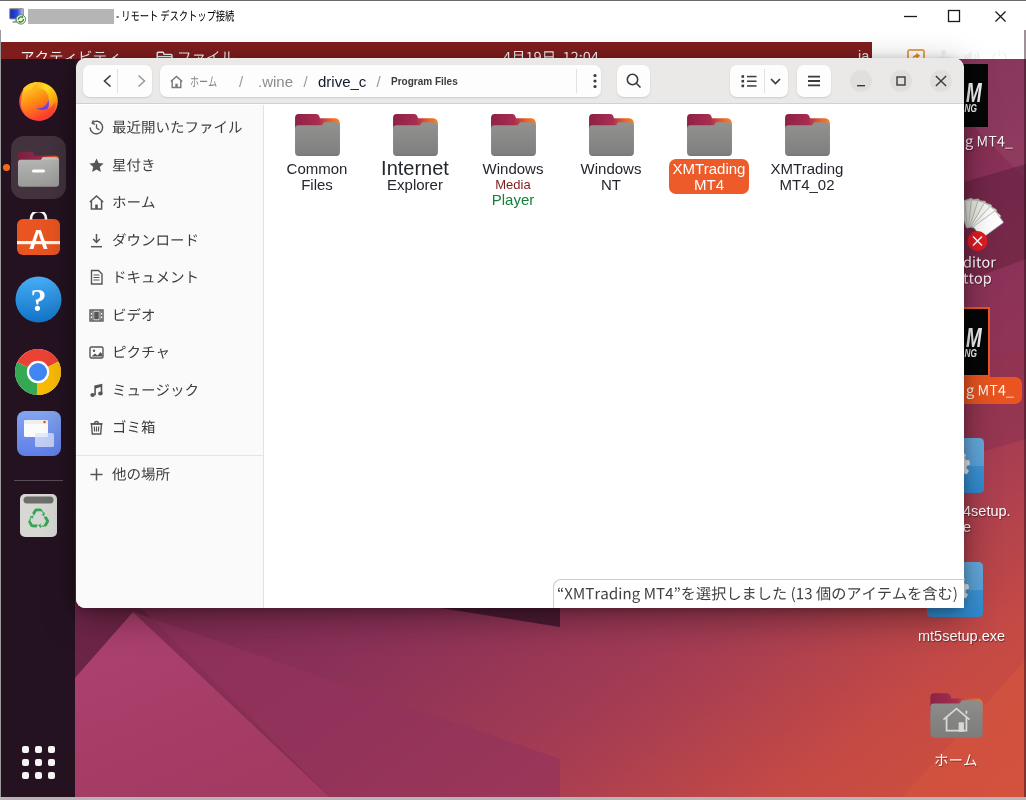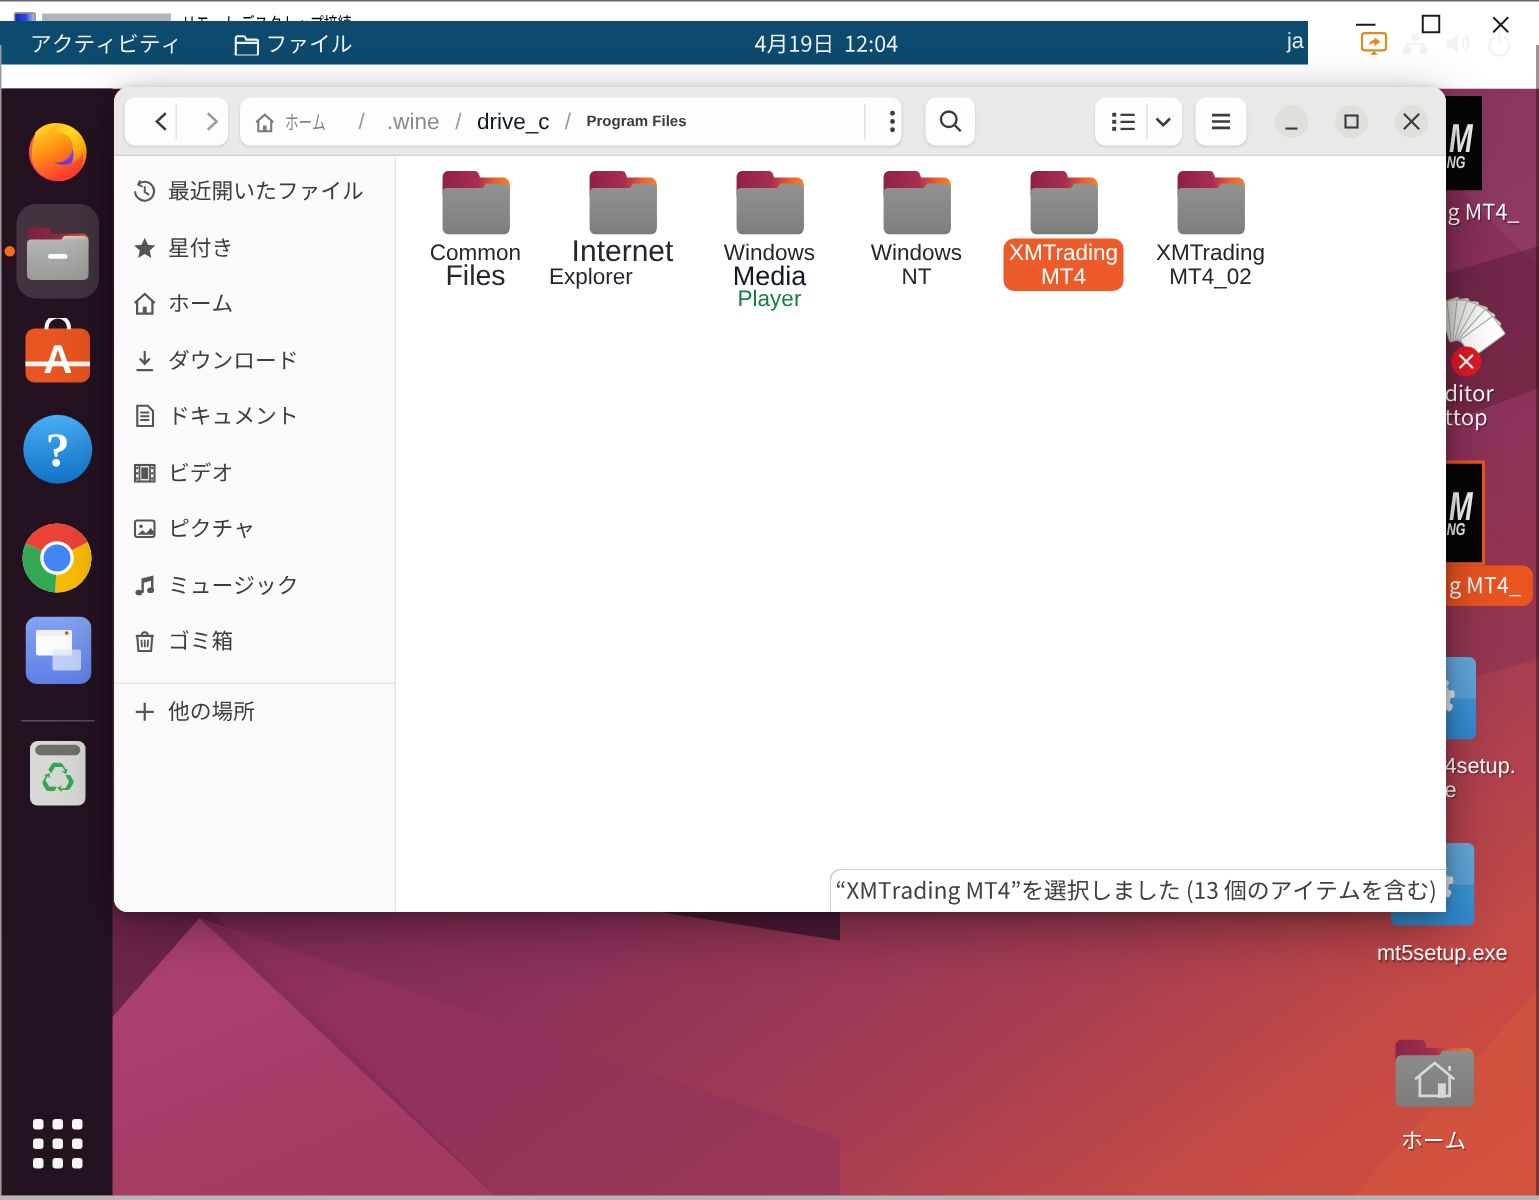--- a/index.html
+++ b/index.html
@@ -25,21 +25,21 @@
 <div class="abs" style="left:28px;top:8px;width:86px;height:15px;background:#b5b5b5"></div>
 <svg style="position:absolute;left:116px;top:7.0px;overflow:visible" width="120" height="18" viewBox="0 -12.5 120 18">
       <path transform="scale(0.74 1)" fill="#000000" d="M0.6 -3.1V-3.9H3.8V-3.1Z M16.8 -9.5Q16.8 -9.3 16.8 -9.0Q16.8 -8.7 16.8 -8.4Q16.8 -8.2 16.8 -7.8Q16.8 -7.4 16.8 -7.0Q16.8 -6.6 16.8 -6.4Q16.8 -5.3 16.7 -4.5Q16.6 -3.7 16.5 -3.1Q16.3 -2.6 16.1 -2.1Q15.8 -1.7 15.5 -1.3Q15.1 -0.8 14.6 -0.5Q14.0 -0.1 13.5 0.1Q13.0 0.4 12.5 0.5L11.7 -0.3Q12.6 -0.6 13.3 -1.0Q14.1 -1.4 14.7 -2.0Q15.0 -2.4 15.2 -2.8Q15.4 -3.2 15.5 -3.7Q15.6 -4.2 15.7 -4.9Q15.7 -5.5 15.7 -6.4Q15.7 -6.7 15.7 -7.1Q15.7 -7.4 15.7 -7.8Q15.7 -8.2 15.7 -8.4Q15.7 -8.7 15.7 -9.0Q15.7 -9.3 15.7 -9.5ZM11.0 -9.4Q11.0 -9.2 11.0 -9.0Q11.0 -8.7 11.0 -8.5Q11.0 -8.4 11.0 -8.1Q11.0 -7.8 11.0 -7.4Q11.0 -6.9 11.0 -6.5Q11.0 -6.0 11.0 -5.5Q11.0 -5.1 11.0 -4.8Q11.0 -4.4 11.0 -4.3Q11.0 -4.1 11.0 -3.8Q11.0 -3.5 11.0 -3.4H9.9Q9.9 -3.5 9.9 -3.8Q9.9 -4.0 9.9 -4.3Q9.9 -4.5 9.9 -4.8Q9.9 -5.1 9.9 -5.5Q9.9 -6.0 9.9 -6.5Q9.9 -6.9 9.9 -7.4Q9.9 -7.8 9.9 -8.1Q9.9 -8.4 9.9 -8.5Q9.9 -8.7 9.9 -8.9Q9.9 -9.2 9.9 -9.4Z M21.9 -8.9Q22.2 -8.9 22.4 -8.8Q22.7 -8.8 23.0 -8.8Q23.3 -8.8 23.7 -8.8Q24.2 -8.8 24.8 -8.8Q25.3 -8.8 26.0 -8.8Q26.6 -8.8 27.2 -8.8Q27.8 -8.8 28.3 -8.8Q28.7 -8.8 29.0 -8.8Q29.3 -8.8 29.5 -8.8Q29.8 -8.9 30.0 -8.9V-7.9Q29.8 -7.9 29.5 -7.9Q29.3 -7.9 29.0 -7.9Q28.7 -7.9 28.3 -7.9Q27.8 -7.9 27.2 -7.9Q26.6 -7.9 25.9 -7.9Q25.2 -7.9 24.6 -7.9Q24.1 -7.9 23.6 -7.9Q23.2 -7.9 23.0 -7.9Q22.7 -7.9 22.4 -7.9Q22.2 -7.9 21.9 -7.9ZM25.7 -4.9Q25.7 -4.5 25.7 -4.1Q25.7 -3.6 25.7 -3.2Q25.7 -2.7 25.7 -2.3Q25.7 -2.0 25.7 -1.8Q25.7 -1.3 26.1 -1.1Q26.5 -0.8 27.3 -0.8Q28.2 -0.8 29.0 -0.9Q29.8 -0.9 30.6 -1.0L30.5 0.1Q30.0 0.1 29.5 0.1Q28.9 0.2 28.4 0.2Q27.8 0.2 27.2 0.2Q26.2 0.2 25.7 -0.0Q25.1 -0.2 24.9 -0.6Q24.7 -1.0 24.7 -1.5Q24.7 -1.8 24.7 -2.3Q24.7 -2.7 24.7 -3.2Q24.7 -3.6 24.7 -4.1Q24.7 -4.5 24.7 -4.9Q24.7 -5.0 24.7 -5.4Q24.7 -5.7 24.7 -6.1Q24.7 -6.5 24.7 -7.0Q24.7 -7.4 24.7 -7.7Q24.7 -8.0 24.7 -8.2L25.7 -8.2Q25.7 -8.0 25.7 -7.7Q25.7 -7.3 25.7 -6.9Q25.7 -6.5 25.7 -6.0Q25.7 -5.6 25.7 -5.3Q25.7 -5.0 25.7 -4.9ZM21.1 -5.3Q21.3 -5.3 21.7 -5.3Q22.0 -5.3 22.3 -5.3Q22.4 -5.3 22.9 -5.3Q23.4 -5.3 24.0 -5.3Q24.7 -5.3 25.4 -5.3Q26.1 -5.3 26.9 -5.3Q27.6 -5.3 28.2 -5.3Q28.9 -5.3 29.3 -5.3Q29.8 -5.3 29.9 -5.3Q30.1 -5.3 30.3 -5.3Q30.4 -5.3 30.6 -5.3Q30.8 -5.3 31.0 -5.3L31.0 -4.3Q30.8 -4.3 30.5 -4.3Q30.2 -4.3 30.0 -4.3Q29.8 -4.3 29.3 -4.3Q28.9 -4.3 28.2 -4.3Q27.6 -4.3 26.9 -4.3Q26.1 -4.3 25.4 -4.3Q24.7 -4.3 24.0 -4.3Q23.4 -4.3 22.9 -4.3Q22.4 -4.3 22.3 -4.3Q22.0 -4.3 21.7 -4.3Q21.3 -4.3 21.1 -4.3Z M33.4 -5.4Q33.6 -5.4 33.9 -5.4Q34.2 -5.4 34.5 -5.4Q34.8 -5.3 35.2 -5.3Q35.4 -5.3 35.8 -5.3Q36.2 -5.3 36.8 -5.3Q37.3 -5.3 37.9 -5.3Q38.6 -5.3 39.2 -5.3Q39.8 -5.3 40.4 -5.3Q41.0 -5.3 41.4 -5.3Q41.8 -5.3 42.0 -5.3Q42.5 -5.3 42.8 -5.4Q43.1 -5.4 43.4 -5.4V-4.2Q43.2 -4.2 42.8 -4.2Q42.4 -4.2 42.0 -4.2Q41.8 -4.2 41.4 -4.2Q41.0 -4.2 40.4 -4.2Q39.8 -4.2 39.2 -4.2Q38.6 -4.2 37.9 -4.2Q37.3 -4.2 36.8 -4.2Q36.2 -4.2 35.8 -4.2Q35.4 -4.2 35.2 -4.2Q34.6 -4.2 34.2 -4.2Q33.7 -4.2 33.4 -4.2Z M48.8 -1.1Q48.8 -1.3 48.8 -1.8Q48.8 -2.3 48.8 -3.1Q48.8 -3.8 48.8 -4.6Q48.8 -5.4 48.8 -6.2Q48.8 -6.9 48.8 -7.5Q48.8 -8.1 48.8 -8.4Q48.8 -8.6 48.8 -9.0Q48.8 -9.4 48.8 -9.7H50.0Q49.9 -9.4 49.9 -9.0Q49.9 -8.7 49.9 -8.4Q49.9 -7.9 49.9 -7.2Q49.9 -6.5 49.9 -5.8Q49.9 -5.0 49.9 -4.2Q49.9 -3.5 49.9 -2.8Q49.9 -2.2 49.9 -1.7Q49.9 -1.3 49.9 -1.1Q49.9 -0.9 49.9 -0.6Q49.9 -0.4 49.9 -0.1Q50.0 0.2 50.0 0.4H48.8Q48.8 0.1 48.8 -0.3Q48.8 -0.8 48.8 -1.1ZM49.7 -6.4Q50.3 -6.2 51.0 -6.0Q51.8 -5.7 52.5 -5.4Q53.3 -5.1 54.0 -4.8Q54.7 -4.5 55.2 -4.3L54.8 -3.2Q54.3 -3.5 53.6 -3.8Q52.9 -4.1 52.2 -4.4Q51.5 -4.7 50.8 -4.9Q50.2 -5.1 49.7 -5.3Z M62.5 -9.1Q62.8 -9.1 63.0 -9.1Q63.3 -9.1 63.6 -9.1Q63.8 -9.1 64.3 -9.1Q64.7 -9.1 65.2 -9.1Q65.8 -9.1 66.3 -9.1Q66.9 -9.1 67.3 -9.1Q67.7 -9.1 67.9 -9.1Q68.2 -9.1 68.5 -9.1Q68.8 -9.1 69.1 -9.1V-8.1Q68.8 -8.1 68.5 -8.1Q68.2 -8.1 67.9 -8.1Q67.7 -8.1 67.3 -8.1Q66.9 -8.1 66.3 -8.1Q65.8 -8.1 65.3 -8.1Q64.7 -8.1 64.3 -8.1Q63.8 -8.1 63.6 -8.1Q63.3 -8.1 63.0 -8.1Q62.7 -8.1 62.5 -8.1ZM61.0 -6.0Q61.3 -6.0 61.5 -6.0Q61.8 -5.9 62.1 -5.9Q62.2 -5.9 62.7 -5.9Q63.2 -5.9 63.9 -5.9Q64.6 -5.9 65.4 -5.9Q66.2 -5.9 67.0 -5.9Q67.8 -5.9 68.5 -5.9Q69.2 -5.9 69.6 -5.9Q70.1 -5.9 70.3 -5.9Q70.5 -5.9 70.7 -6.0Q71.0 -6.0 71.2 -6.0V-5.0Q71.0 -5.0 70.8 -5.0Q70.5 -5.0 70.3 -5.0Q70.1 -5.0 69.6 -5.0Q69.2 -5.0 68.5 -5.0Q67.8 -5.0 67.0 -5.0Q66.2 -5.0 65.4 -5.0Q64.6 -5.0 63.9 -5.0Q63.2 -5.0 62.7 -5.0Q62.2 -5.0 62.1 -5.0Q61.8 -5.0 61.5 -5.0Q61.2 -5.0 61.0 -5.0ZM66.9 -5.5Q66.9 -4.3 66.7 -3.3Q66.5 -2.4 66.1 -1.6Q65.9 -1.2 65.5 -0.7Q65.1 -0.3 64.7 0.1Q64.2 0.4 63.7 0.7L62.7 0.0Q63.5 -0.3 64.1 -0.8Q64.7 -1.3 65.1 -1.9Q65.6 -2.6 65.7 -3.5Q65.8 -4.5 65.8 -5.5ZM69.8 -10.2Q69.9 -9.9 70.1 -9.6Q70.3 -9.3 70.5 -9.0Q70.6 -8.7 70.8 -8.4L70.1 -8.1Q69.9 -8.5 69.6 -9.0Q69.3 -9.5 69.1 -9.9ZM71.1 -10.7Q71.3 -10.4 71.5 -10.1Q71.7 -9.8 71.9 -9.5Q72.1 -9.2 72.2 -9.0L71.5 -8.7Q71.3 -9.1 71.0 -9.5Q70.7 -10.0 70.5 -10.4Z M82.4 -8.4Q82.4 -8.3 82.3 -8.1Q82.2 -7.9 82.1 -7.8Q81.9 -7.2 81.5 -6.5Q81.1 -5.7 80.6 -5.0Q80.2 -4.3 79.6 -3.7Q78.9 -2.9 78.1 -2.2Q77.3 -1.4 76.4 -0.8Q75.5 -0.2 74.5 0.3L73.7 -0.6Q74.7 -1.0 75.6 -1.6Q76.6 -2.1 77.4 -2.9Q78.2 -3.6 78.8 -4.3Q79.3 -4.8 79.7 -5.4Q80.1 -6.0 80.4 -6.6Q80.8 -7.2 80.9 -7.8Q80.8 -7.8 80.4 -7.8Q80.1 -7.8 79.5 -7.8Q79.0 -7.8 78.5 -7.8Q77.9 -7.8 77.4 -7.8Q76.9 -7.8 76.5 -7.8Q76.2 -7.8 76.0 -7.8Q75.8 -7.8 75.6 -7.7Q75.3 -7.7 75.1 -7.7Q74.8 -7.7 74.8 -7.7V-8.8Q74.9 -8.8 75.1 -8.8Q75.3 -8.8 75.6 -8.8Q75.9 -8.7 76.0 -8.7Q76.2 -8.7 76.5 -8.7Q76.9 -8.7 77.4 -8.7Q77.9 -8.7 78.5 -8.7Q79.0 -8.7 79.5 -8.7Q80.0 -8.7 80.4 -8.7Q80.7 -8.7 80.9 -8.7Q81.2 -8.7 81.4 -8.8Q81.7 -8.8 81.8 -8.8ZM79.8 -4.3Q80.3 -3.9 80.9 -3.4Q81.4 -2.9 81.9 -2.3Q82.4 -1.8 82.9 -1.3Q83.4 -0.8 83.7 -0.4L82.8 0.3Q82.4 -0.3 81.7 -1.0Q81.1 -1.6 80.5 -2.3Q79.8 -3.0 79.1 -3.6Z M95.8 -7.8Q95.8 -7.7 95.7 -7.5Q95.6 -7.3 95.5 -7.2Q95.4 -6.5 95.1 -5.8Q94.8 -5.0 94.3 -4.3Q93.9 -3.5 93.3 -2.8Q92.5 -1.8 91.3 -1.0Q90.1 -0.1 88.4 0.6L87.4 -0.3Q88.6 -0.6 89.5 -1.1Q90.4 -1.6 91.1 -2.1Q91.9 -2.7 92.4 -3.4Q92.9 -4.0 93.3 -4.7Q93.7 -5.4 94.0 -6.0Q94.3 -6.7 94.4 -7.3H89.8L90.2 -8.2Q90.4 -8.2 90.8 -8.2Q91.2 -8.2 91.7 -8.2Q92.2 -8.2 92.8 -8.2Q93.3 -8.2 93.7 -8.2Q94.1 -8.2 94.2 -8.2Q94.4 -8.2 94.6 -8.2Q94.9 -8.3 95.0 -8.3ZM91.6 -9.7Q91.5 -9.5 91.3 -9.2Q91.2 -8.9 91.1 -8.7Q90.7 -8.0 90.2 -7.2Q89.6 -6.5 88.8 -5.7Q88.0 -4.9 87.0 -4.2L86.2 -4.9Q87.0 -5.4 87.6 -5.9Q88.3 -6.5 88.7 -7.0Q89.2 -7.6 89.6 -8.1Q89.9 -8.7 90.1 -9.1Q90.2 -9.3 90.3 -9.6Q90.4 -9.8 90.5 -10.1Z M101.6 -1.1Q101.6 -1.3 101.6 -1.8Q101.6 -2.3 101.6 -3.1Q101.6 -3.8 101.6 -4.6Q101.6 -5.4 101.6 -6.2Q101.6 -6.9 101.6 -7.5Q101.6 -8.1 101.6 -8.4Q101.6 -8.6 101.6 -9.0Q101.6 -9.4 101.6 -9.7H102.8Q102.7 -9.4 102.7 -9.0Q102.7 -8.7 102.7 -8.4Q102.7 -7.9 102.7 -7.2Q102.7 -6.5 102.7 -5.8Q102.7 -5.0 102.7 -4.2Q102.7 -3.5 102.7 -2.8Q102.7 -2.2 102.7 -1.7Q102.7 -1.3 102.7 -1.1Q102.7 -0.9 102.7 -0.6Q102.7 -0.4 102.7 -0.1Q102.8 0.2 102.8 0.4H101.6Q101.6 0.1 101.6 -0.3Q101.6 -0.8 101.6 -1.1ZM102.5 -6.4Q103.1 -6.2 103.8 -6.0Q104.6 -5.7 105.3 -5.4Q106.1 -5.1 106.8 -4.8Q107.5 -4.5 108.0 -4.3L107.6 -3.2Q107.1 -3.5 106.4 -3.8Q105.7 -4.1 105.0 -4.4Q104.3 -4.7 103.6 -4.9Q103.0 -5.1 102.5 -5.3Z M116.0 -7.2Q116.1 -7.0 116.2 -6.6Q116.3 -6.3 116.5 -5.9Q116.6 -5.4 116.8 -5.1Q116.9 -4.7 117.0 -4.5L116.0 -4.2Q116.0 -4.4 115.9 -4.8Q115.7 -5.1 115.6 -5.5Q115.4 -5.9 115.3 -6.3Q115.2 -6.7 115.1 -6.9ZM120.5 -6.5Q120.4 -6.3 120.4 -6.2Q120.3 -6.0 120.3 -5.9Q120.1 -4.9 119.6 -3.9Q119.2 -2.9 118.5 -2.0Q117.7 -0.9 116.6 -0.2Q115.5 0.5 114.5 0.9L113.6 0.1Q114.4 -0.1 115.1 -0.5Q115.8 -0.9 116.5 -1.4Q117.2 -1.9 117.7 -2.6Q118.1 -3.1 118.5 -3.8Q118.9 -4.5 119.1 -5.3Q119.3 -6.0 119.4 -6.8ZM113.1 -6.6Q113.2 -6.4 113.3 -6.0Q113.5 -5.6 113.6 -5.2Q113.8 -4.8 114.0 -4.4Q114.1 -4.0 114.2 -3.7L113.3 -3.4Q113.2 -3.6 113.0 -4.0Q112.9 -4.4 112.7 -4.9Q112.6 -5.3 112.4 -5.7Q112.2 -6.1 112.1 -6.2Z M132.5 -9.0Q132.5 -8.6 132.7 -8.4Q133.0 -8.2 133.3 -8.2Q133.7 -8.2 133.9 -8.4Q134.2 -8.6 134.2 -9.0Q134.2 -9.3 133.9 -9.6Q133.7 -9.8 133.3 -9.8Q133.0 -9.8 132.7 -9.6Q132.5 -9.3 132.5 -9.0ZM131.9 -9.0Q131.9 -9.4 132.1 -9.7Q132.3 -10.0 132.6 -10.2Q132.9 -10.4 133.3 -10.4Q133.7 -10.4 134.0 -10.2Q134.4 -10.0 134.5 -9.7Q134.7 -9.4 134.7 -9.0Q134.7 -8.6 134.5 -8.3Q134.4 -8.0 134.0 -7.8Q133.7 -7.6 133.3 -7.6Q132.9 -7.6 132.6 -7.8Q132.3 -8.0 132.1 -8.3Q131.9 -8.6 131.9 -9.0ZM133.0 -8.1Q133.0 -8.0 132.9 -7.9Q132.9 -7.7 132.8 -7.5Q132.7 -7.0 132.6 -6.4Q132.4 -5.8 132.2 -5.2Q131.9 -4.6 131.6 -4.0Q131.3 -3.4 131.0 -2.9Q130.4 -2.2 129.7 -1.5Q129.0 -0.9 128.1 -0.4Q127.2 0.1 126.0 0.4L125.2 -0.5Q126.4 -0.8 127.3 -1.3Q128.2 -1.7 128.9 -2.3Q129.5 -2.8 130.1 -3.5Q130.5 -4.1 130.8 -4.8Q131.2 -5.5 131.4 -6.2Q131.6 -7.0 131.7 -7.6Q131.5 -7.6 131.0 -7.6Q130.5 -7.6 129.9 -7.6Q129.2 -7.6 128.5 -7.6Q127.8 -7.6 127.1 -7.6Q126.5 -7.6 126.0 -7.6Q125.5 -7.6 125.3 -7.6Q124.9 -7.6 124.6 -7.6Q124.3 -7.6 124.1 -7.5V-8.6Q124.2 -8.6 124.5 -8.6Q124.7 -8.6 124.9 -8.6Q125.1 -8.6 125.3 -8.6Q125.5 -8.6 125.8 -8.6Q126.2 -8.6 126.8 -8.6Q127.3 -8.6 127.9 -8.6Q128.5 -8.6 129.1 -8.6Q129.7 -8.6 130.2 -8.6Q130.7 -8.6 131.1 -8.6Q131.5 -8.6 131.6 -8.6Q131.7 -8.6 131.9 -8.6Q132.1 -8.6 132.3 -8.6Z M142.6 -10.5H143.5V-8.8H142.6ZM139.6 -9.2H146.6V-8.4H139.6ZM139.1 -6.2H146.9V-5.4H139.1ZM140.8 -8.2 141.6 -8.4Q141.7 -8.1 141.9 -7.7Q142.0 -7.3 142.1 -6.9Q142.2 -6.6 142.2 -6.3L141.3 -6.1Q141.3 -6.4 141.2 -6.8Q141.1 -7.1 141.0 -7.5Q140.9 -7.9 140.8 -8.2ZM144.5 -8.4 145.4 -8.3Q145.2 -7.7 145.0 -7.2Q144.8 -6.6 144.6 -6.1L143.8 -6.3Q143.9 -6.6 144.1 -7.0Q144.2 -7.3 144.3 -7.7Q144.4 -8.1 144.5 -8.4ZM139.2 -4.2H146.9V-3.4H139.2ZM142.0 -5.6 143.0 -5.5Q142.7 -4.7 142.3 -3.9Q141.9 -3.1 141.5 -2.4Q141.1 -1.6 140.8 -1.0L140.0 -1.3Q140.3 -1.9 140.7 -2.6Q141.1 -3.4 141.4 -4.2Q141.8 -5.0 142.0 -5.6ZM140.6 -1.5 141.2 -2.1Q141.9 -1.9 142.7 -1.6Q143.4 -1.4 144.2 -1.0Q144.9 -0.7 145.5 -0.4Q146.2 -0.0 146.6 0.3L146.0 1.0Q145.6 0.7 145.0 0.3Q144.4 -0.0 143.6 -0.3Q142.9 -0.7 142.1 -1.0Q141.4 -1.3 140.6 -1.5ZM144.5 -3.7 145.4 -3.5Q145.2 -2.5 144.7 -1.7Q144.3 -0.9 143.6 -0.4Q142.8 0.1 141.8 0.5Q140.7 0.8 139.2 1.0Q139.2 0.8 139.1 0.6Q139.0 0.4 138.9 0.2Q140.2 0.1 141.2 -0.2Q142.2 -0.5 142.8 -0.9Q143.5 -1.4 143.9 -2.1Q144.3 -2.7 144.5 -3.7ZM135.3 -3.9Q136.0 -4.0 137.1 -4.4Q138.2 -4.7 139.3 -5.0L139.4 -4.1Q138.4 -3.8 137.4 -3.5Q136.3 -3.2 135.5 -2.9ZM135.5 -8.0H139.3V-7.1H135.5ZM137.2 -10.5H138.1V-0.1Q138.1 0.3 138.0 0.5Q137.9 0.7 137.7 0.8Q137.4 0.9 137.0 1.0Q136.6 1.0 136.0 1.0Q136.0 0.8 135.9 0.5Q135.8 0.3 135.7 0.1Q136.1 0.1 136.5 0.1Q136.8 0.1 137.0 0.1Q137.1 0.1 137.1 0.0Q137.2 -0.0 137.2 -0.1Z M155.5 -10.5H156.4V-7.0H155.5ZM152.6 -9.3H159.3V-8.5H152.6ZM153.0 -7.4H158.9V-6.6H153.0ZM152.6 -5.7H159.3V-3.5H158.5V-5.0H153.5V-3.5H152.6ZM156.5 -4.1H157.4V-0.2Q157.4 -0.0 157.5 0.0Q157.5 0.1 157.7 0.1Q157.8 0.1 157.9 0.1Q158.1 0.1 158.3 0.1Q158.4 0.1 158.5 0.1Q158.6 0.1 158.7 0.0Q158.7 -0.1 158.8 -0.4Q158.8 -0.8 158.8 -1.4Q159.0 -1.3 159.2 -1.2Q159.4 -1.1 159.6 -1.1Q159.6 -0.3 159.5 0.1Q159.4 0.6 159.1 0.7Q158.9 0.9 158.6 0.9Q158.5 0.9 158.4 0.9Q158.2 0.9 158.1 0.9Q157.9 0.9 157.8 0.9Q157.6 0.9 157.6 0.9Q157.2 0.9 156.9 0.8Q156.7 0.7 156.6 0.5Q156.5 0.2 156.5 -0.2ZM154.2 -4.1H155.1V-3.3Q155.1 -2.8 155.0 -2.3Q154.9 -1.7 154.7 -1.1Q154.4 -0.5 153.9 0.0Q153.3 0.6 152.4 1.0Q152.3 0.9 152.1 0.7Q151.9 0.5 151.8 0.4Q152.6 -0.0 153.1 -0.5Q153.6 -1.0 153.8 -1.5Q154.1 -2.0 154.2 -2.5Q154.2 -2.9 154.2 -3.3ZM149.9 -10.5 150.7 -10.2Q150.5 -9.7 150.2 -9.2Q149.9 -8.7 149.7 -8.3Q149.4 -7.8 149.2 -7.4L148.5 -7.7Q148.8 -8.1 149.0 -8.6Q149.3 -9.1 149.5 -9.6Q149.7 -10.1 149.9 -10.5ZM151.3 -9.1 152.1 -8.7Q151.6 -8.0 151.1 -7.2Q150.6 -6.5 150.1 -5.7Q149.5 -5.0 149.1 -4.5L148.5 -4.8Q148.8 -5.2 149.2 -5.7Q149.6 -6.3 150.0 -6.8Q150.4 -7.4 150.7 -8.0Q151.0 -8.6 151.3 -9.1ZM147.9 -7.9 148.4 -8.5Q148.7 -8.2 149.1 -7.8Q149.4 -7.5 149.7 -7.1Q150.0 -6.8 150.2 -6.5L149.6 -5.8Q149.5 -6.1 149.2 -6.4Q148.9 -6.8 148.6 -7.2Q148.2 -7.6 147.9 -7.9ZM150.8 -6.2 151.5 -6.5Q151.7 -6.1 152.0 -5.6Q152.2 -5.1 152.4 -4.7Q152.6 -4.3 152.7 -3.9L152.0 -3.6Q151.9 -3.9 151.7 -4.4Q151.5 -4.8 151.3 -5.3Q151.1 -5.8 150.8 -6.2ZM147.8 -5.0Q148.6 -5.0 149.7 -5.1Q150.8 -5.1 152.0 -5.2L152.0 -4.4Q150.9 -4.3 149.8 -4.3Q148.7 -4.2 147.9 -4.1ZM151.1 -3.2 151.8 -3.4Q152.1 -2.9 152.3 -2.2Q152.4 -1.6 152.5 -1.1L151.8 -0.9Q151.7 -1.4 151.5 -2.0Q151.4 -2.6 151.1 -3.2ZM148.5 -3.4 149.3 -3.2Q149.2 -2.3 149.0 -1.5Q148.8 -0.6 148.5 -0.0Q148.4 -0.1 148.3 -0.1Q148.1 -0.2 148.0 -0.3Q147.9 -0.3 147.8 -0.4Q148.1 -0.9 148.3 -1.7Q148.4 -2.5 148.5 -3.4ZM149.9 -4.6H150.7V1.0H149.9Z"></path>
     </svg>
     <svg class="abs" style="left:896px;top:0" width="130" height="30" viewBox="0 0 130 30" fill="none" stroke="#1a1a1a" stroke-width="1.3">
 <path d="M8 15.5 h13"></path> 
       <rect x="52.5" y="9.5" width="11" height="11"></rect> 
       <path d="M99.5 10.5 l10 10 M109.5 10.5 l-10 10"></path>
 </svg>
   </div>
-<div class="abs" style="left:0;top:14px;width:872px;height:29px;background:#0c4a6e">
+<div class="abs" style="left:0;top:42px;width:872px;height:29px;background:#7f1d1d">
     <svg style="position:absolute;left:20px;top:5.8px;overflow:visible" width="103" height="21" viewBox="0 -14.5 103 21">
       <path fill="#f2f2f2" d="M13.5 -9.8Q13.4 -9.7 13.3 -9.6Q13.2 -9.4 13.1 -9.3Q12.8 -8.8 12.3 -8.1Q11.7 -7.3 11.0 -6.6Q10.3 -5.9 9.5 -5.3L8.5 -6.1Q9.0 -6.3 9.5 -6.8Q10.0 -7.2 10.4 -7.6Q10.9 -8.1 11.2 -8.5Q11.5 -9.0 11.7 -9.3Q11.5 -9.3 11.0 -9.3Q10.5 -9.3 9.8 -9.3Q9.1 -9.3 8.3 -9.3Q7.5 -9.3 6.7 -9.3Q5.9 -9.3 5.2 -9.3Q4.5 -9.3 4.1 -9.3Q3.6 -9.3 3.4 -9.3Q3.0 -9.3 2.6 -9.3Q2.2 -9.3 1.8 -9.2V-10.5Q2.2 -10.5 2.6 -10.4Q3.0 -10.4 3.4 -10.4Q3.6 -10.4 4.1 -10.4Q4.6 -10.4 5.2 -10.4Q5.9 -10.4 6.7 -10.4Q7.5 -10.4 8.4 -10.4Q9.2 -10.4 9.9 -10.4Q10.6 -10.4 11.1 -10.4Q11.6 -10.4 11.8 -10.4Q11.9 -10.4 12.1 -10.4Q12.3 -10.4 12.5 -10.4Q12.7 -10.5 12.8 -10.5ZM7.7 -7.9Q7.7 -6.7 7.6 -5.7Q7.6 -4.7 7.3 -3.8Q7.1 -2.9 6.7 -2.1Q6.2 -1.3 5.5 -0.7Q4.8 -0.0 3.7 0.5L2.6 -0.3Q2.9 -0.4 3.3 -0.6Q3.6 -0.8 3.9 -1.0Q4.7 -1.5 5.3 -2.1Q5.8 -2.8 6.0 -3.5Q6.3 -4.3 6.4 -5.1Q6.5 -5.9 6.5 -6.8Q6.5 -7.1 6.5 -7.4Q6.4 -7.6 6.4 -7.9Z M27.1 -9.1Q27.0 -8.9 27.0 -8.7Q26.9 -8.5 26.8 -8.3Q26.6 -7.6 26.3 -6.7Q25.9 -5.9 25.4 -5.0Q24.9 -4.1 24.2 -3.3Q23.2 -2.1 21.9 -1.1Q20.5 -0.1 18.5 0.6L17.4 -0.3Q18.7 -0.7 19.8 -1.3Q20.9 -1.8 21.7 -2.5Q22.5 -3.2 23.2 -3.9Q23.8 -4.6 24.2 -5.4Q24.7 -6.2 25.0 -7.0Q25.4 -7.8 25.5 -8.5H20.1L20.6 -9.5Q20.8 -9.5 21.3 -9.5Q21.7 -9.5 22.4 -9.5Q23.0 -9.5 23.6 -9.5Q24.2 -9.5 24.6 -9.5Q25.1 -9.5 25.2 -9.5Q25.5 -9.5 25.8 -9.5Q26.0 -9.6 26.2 -9.6ZM22.3 -11.3Q22.1 -11.0 21.9 -10.6Q21.8 -10.3 21.6 -10.1Q21.2 -9.3 20.6 -8.4Q19.9 -7.5 19.0 -6.6Q18.1 -5.7 16.9 -4.9L15.9 -5.7Q16.9 -6.2 17.6 -6.9Q18.4 -7.5 18.9 -8.2Q19.5 -8.8 19.9 -9.5Q20.3 -10.1 20.5 -10.6Q20.6 -10.7 20.7 -11.1Q20.9 -11.4 20.9 -11.7Z M32.1 -10.7Q32.4 -10.7 32.8 -10.7Q33.1 -10.6 33.4 -10.6Q33.7 -10.6 34.3 -10.6Q34.9 -10.6 35.6 -10.6Q36.4 -10.6 37.1 -10.6Q37.9 -10.6 38.5 -10.6Q39.1 -10.6 39.3 -10.6Q39.6 -10.6 40.0 -10.7Q40.3 -10.7 40.6 -10.7V-9.5Q40.3 -9.6 40.0 -9.6Q39.6 -9.6 39.3 -9.6Q39.1 -9.6 38.5 -9.6Q37.9 -9.6 37.1 -9.6Q36.4 -9.6 35.6 -9.6Q34.9 -9.6 34.3 -9.6Q33.7 -9.6 33.4 -9.6Q33.1 -9.6 32.7 -9.6Q32.4 -9.6 32.1 -9.5ZM30.4 -7.1Q30.7 -7.1 31.0 -7.0Q31.3 -7.0 31.6 -7.0Q31.8 -7.0 32.4 -7.0Q32.9 -7.0 33.8 -7.0Q34.6 -7.0 35.5 -7.0Q36.4 -7.0 37.3 -7.0Q38.3 -7.0 39.1 -7.0Q39.9 -7.0 40.4 -7.0Q41.0 -7.0 41.1 -7.0Q41.4 -7.0 41.7 -7.0Q42.0 -7.1 42.3 -7.1V-5.9Q42.0 -5.9 41.7 -5.9Q41.4 -5.9 41.1 -5.9Q41.0 -5.9 40.4 -5.9Q39.9 -5.9 39.1 -5.9Q38.3 -5.9 37.3 -5.9Q36.4 -5.9 35.5 -5.9Q34.6 -5.9 33.8 -5.9Q32.9 -5.9 32.4 -5.9Q31.8 -5.9 31.6 -5.9Q31.3 -5.9 31.0 -5.9Q30.7 -5.9 30.4 -5.9ZM37.2 -6.5Q37.2 -5.1 37.0 -4.0Q36.8 -2.9 36.3 -2.0Q36.1 -1.5 35.6 -1.0Q35.2 -0.5 34.7 -0.1Q34.1 0.4 33.5 0.7L32.4 -0.1Q33.3 -0.5 34.0 -1.0Q34.7 -1.6 35.1 -2.3Q35.7 -3.2 35.8 -4.2Q36.0 -5.3 36.0 -6.5Z M45.3 -3.7Q46.2 -4.0 47.2 -4.3Q48.2 -4.7 49.0 -5.1Q49.9 -5.6 50.5 -5.9Q51.2 -6.3 51.8 -6.9Q52.5 -7.4 53.0 -7.9Q53.6 -8.4 53.9 -8.9L54.8 -8.0Q54.4 -7.6 53.8 -7.0Q53.2 -6.5 52.5 -5.9Q51.7 -5.4 51.0 -4.9Q50.5 -4.7 49.9 -4.4Q49.3 -4.1 48.7 -3.8Q48.0 -3.5 47.3 -3.2Q46.5 -2.9 45.8 -2.7ZM50.4 -5.3 51.6 -5.6V-0.1Q51.6 0.1 51.6 0.3Q51.6 0.6 51.6 0.8Q51.6 1.0 51.6 1.1H50.3Q50.3 1.0 50.3 0.8Q50.3 0.6 50.4 0.3Q50.4 0.1 50.4 -0.1Z M68.6 -11.4Q68.7 -11.1 69.0 -10.8Q69.2 -10.4 69.4 -10.0Q69.6 -9.7 69.7 -9.4L69.0 -9.0Q68.7 -9.5 68.4 -10.0Q68.1 -10.6 67.8 -11.0ZM70.1 -11.9Q70.3 -11.7 70.6 -11.3Q70.8 -11.0 71.0 -10.6Q71.2 -10.2 71.4 -10.0L70.6 -9.6Q70.3 -10.1 70.0 -10.7Q69.7 -11.2 69.4 -11.6ZM62.0 -10.9Q62.0 -10.6 62.0 -10.3Q62.0 -10.0 62.0 -9.7Q62.0 -9.5 62.0 -9.0Q62.0 -8.4 62.0 -7.6Q62.0 -6.8 62.0 -6.0Q62.0 -5.1 62.0 -4.3Q62.0 -3.5 62.0 -2.9Q62.0 -2.3 62.0 -2.0Q62.0 -1.5 62.2 -1.3Q62.5 -1.1 63.0 -1.0Q63.3 -0.9 63.9 -0.9Q64.4 -0.9 64.9 -0.9Q65.5 -0.9 66.1 -0.9Q66.8 -0.9 67.5 -1.0Q68.2 -1.0 68.8 -1.1Q69.4 -1.2 69.9 -1.3V0.0Q69.2 0.1 68.4 0.2Q67.5 0.2 66.6 0.3Q65.6 0.3 64.8 0.3Q64.2 0.3 63.6 0.3Q63.0 0.2 62.5 0.2Q61.7 0.0 61.2 -0.4Q60.8 -0.8 60.8 -1.7Q60.8 -2.1 60.8 -2.7Q60.8 -3.4 60.8 -4.2Q60.8 -5.1 60.8 -6.0Q60.8 -6.8 60.8 -7.6Q60.8 -8.4 60.8 -9.0Q60.8 -9.5 60.8 -9.7Q60.8 -9.9 60.8 -10.1Q60.8 -10.3 60.8 -10.5Q60.7 -10.7 60.7 -10.9ZM61.4 -6.3Q62.1 -6.4 62.9 -6.7Q63.7 -6.9 64.5 -7.1Q65.3 -7.4 66.1 -7.6Q66.9 -7.9 67.5 -8.2Q67.8 -8.3 68.1 -8.5Q68.5 -8.7 68.8 -8.9L69.3 -7.7Q69.0 -7.6 68.6 -7.4Q68.2 -7.2 67.9 -7.1Q67.2 -6.8 66.4 -6.6Q65.5 -6.3 64.7 -6.0Q63.8 -5.7 62.9 -5.5Q62.1 -5.3 61.4 -5.1Z M75.6 -10.7Q75.9 -10.7 76.3 -10.7Q76.6 -10.6 76.9 -10.6Q77.2 -10.6 77.8 -10.6Q78.4 -10.6 79.1 -10.6Q79.9 -10.6 80.6 -10.6Q81.4 -10.6 82.0 -10.6Q82.6 -10.6 82.8 -10.6Q83.1 -10.6 83.5 -10.7Q83.8 -10.7 84.1 -10.7V-9.5Q83.8 -9.6 83.5 -9.6Q83.1 -9.6 82.8 -9.6Q82.6 -9.6 82.0 -9.6Q81.4 -9.6 80.6 -9.6Q79.9 -9.6 79.1 -9.6Q78.4 -9.6 77.8 -9.6Q77.2 -9.6 76.9 -9.6Q76.6 -9.6 76.2 -9.6Q75.9 -9.6 75.6 -9.5ZM73.9 -7.1Q74.2 -7.1 74.5 -7.0Q74.8 -7.0 75.1 -7.0Q75.3 -7.0 75.9 -7.0Q76.4 -7.0 77.3 -7.0Q78.1 -7.0 79.0 -7.0Q79.9 -7.0 80.8 -7.0Q81.8 -7.0 82.6 -7.0Q83.4 -7.0 83.9 -7.0Q84.5 -7.0 84.6 -7.0Q84.9 -7.0 85.2 -7.0Q85.5 -7.1 85.8 -7.1V-5.9Q85.5 -5.9 85.2 -5.9Q84.9 -5.9 84.6 -5.9Q84.5 -5.9 83.9 -5.9Q83.4 -5.9 82.6 -5.9Q81.8 -5.9 80.8 -5.9Q79.9 -5.9 79.0 -5.9Q78.1 -5.9 77.3 -5.9Q76.4 -5.9 75.9 -5.9Q75.3 -5.9 75.1 -5.9Q74.8 -5.9 74.5 -5.9Q74.2 -5.9 73.9 -5.9ZM80.7 -6.5Q80.7 -5.1 80.5 -4.0Q80.3 -2.9 79.8 -2.0Q79.6 -1.5 79.1 -1.0Q78.7 -0.5 78.2 -0.1Q77.6 0.4 77.0 0.7L75.9 -0.1Q76.8 -0.5 77.5 -1.0Q78.2 -1.6 78.6 -2.3Q79.2 -3.2 79.3 -4.2Q79.5 -5.3 79.5 -6.5Z M88.8 -3.7Q89.7 -4.0 90.7 -4.3Q91.7 -4.7 92.5 -5.1Q93.4 -5.6 94.0 -5.9Q94.7 -6.3 95.3 -6.9Q96.0 -7.4 96.5 -7.9Q97.1 -8.4 97.4 -8.9L98.3 -8.0Q97.9 -7.6 97.3 -7.0Q96.7 -6.5 96.0 -5.9Q95.2 -5.4 94.5 -4.9Q94.0 -4.7 93.4 -4.4Q92.8 -4.1 92.2 -3.8Q91.5 -3.5 90.8 -3.2Q90.0 -2.9 89.3 -2.7ZM93.9 -5.3 95.1 -5.6V-0.1Q95.1 0.1 95.1 0.3Q95.1 0.6 95.1 0.8Q95.1 1.0 95.1 1.1H93.8Q93.8 1.0 93.8 0.8Q93.8 0.6 93.9 0.3Q93.9 0.1 93.9 -0.1Z"></path>
     </svg>
     <svg class="abs" style="left:156px;top:8.5px" width="17" height="14" viewBox="0 0 17 14" fill="none" stroke="#f2f2f2" stroke-width="1.4">
 <path d="M1.2 12.8 V2.4 a1.2,1.2 0 0 1 1.2-1.2 h4.1 a1.2,1.2 0 0 1 1.1,.8 l.5 1.4 h6.7 a1.2,1.2 0 0 1 1.2,1.2 v8.2 a1.2,1.2 0 0 1 -1.2,1.2 h-12.6 a1.2,1.2 0 0 1 -1.2-1.2 z"></path>
 <path d="M1.2 5.6 h14.8"></path>
 </svg>
     <svg style="position:absolute;left:177px;top:5.8px;overflow:visible" width="60" height="21" viewBox="0 -14.5 60 21">
       <path fill="#f2f2f2" d="M12.5 -9.6Q12.4 -9.5 12.4 -9.3Q12.3 -9.1 12.3 -8.9Q12.2 -8.3 12.0 -7.6Q11.8 -7.0 11.5 -6.2Q11.2 -5.5 10.9 -4.8Q10.5 -4.1 10.1 -3.6Q9.4 -2.7 8.6 -2.0Q7.8 -1.3 6.8 -0.7Q5.7 -0.1 4.4 0.3L3.4 -0.8Q4.8 -1.1 5.9 -1.6Q6.9 -2.2 7.7 -2.8Q8.5 -3.5 9.1 -4.3Q9.6 -4.9 10.0 -5.8Q10.4 -6.6 10.6 -7.4Q10.9 -8.3 11.0 -9.0Q10.8 -9.0 10.2 -9.0Q9.6 -9.0 8.9 -9.0Q8.1 -9.0 7.3 -9.0Q6.4 -9.0 5.7 -9.0Q4.9 -9.0 4.3 -9.0Q3.8 -9.0 3.5 -9.0Q3.1 -9.0 2.8 -9.0Q2.4 -9.0 2.1 -8.9V-10.2Q2.3 -10.2 2.6 -10.2Q2.8 -10.2 3.1 -10.1Q3.3 -10.1 3.6 -10.1Q3.7 -10.1 4.2 -10.1Q4.6 -10.1 5.2 -10.1Q5.9 -10.1 6.6 -10.1Q7.3 -10.1 8.0 -10.1Q8.6 -10.1 9.2 -10.1Q9.8 -10.1 10.3 -10.1Q10.7 -10.1 10.8 -10.1Q11.0 -10.1 11.2 -10.1Q11.4 -10.2 11.6 -10.2Z M27.0 -7.3Q27.0 -7.2 26.9 -7.1Q26.8 -7.0 26.8 -6.9Q26.6 -6.7 26.3 -6.2Q26.0 -5.8 25.6 -5.3Q25.2 -4.8 24.8 -4.3Q24.3 -3.9 23.8 -3.5L22.9 -4.2Q23.4 -4.5 23.9 -5.0Q24.4 -5.5 24.8 -6.0Q25.2 -6.5 25.4 -6.8Q25.2 -6.8 24.6 -6.8Q24.1 -6.8 23.3 -6.8Q22.6 -6.8 21.8 -6.8Q21.0 -6.8 20.3 -6.8Q19.6 -6.8 19.1 -6.8Q18.6 -6.8 18.4 -6.8Q18.1 -6.8 17.8 -6.8Q17.4 -6.8 17.1 -6.8V-8.0Q17.4 -7.9 17.7 -7.9Q18.1 -7.9 18.4 -7.9Q18.6 -7.9 19.1 -7.9Q19.6 -7.9 20.4 -7.9Q21.1 -7.9 22.0 -7.9Q22.8 -7.9 23.6 -7.9Q24.3 -7.9 24.9 -7.9Q25.4 -7.9 25.6 -7.9Q25.7 -7.9 25.9 -7.9Q26.0 -7.9 26.2 -7.9Q26.3 -7.9 26.4 -7.9ZM22.2 -5.8Q22.2 -4.9 22.1 -4.1Q22.0 -3.3 21.9 -2.5Q21.7 -1.8 21.3 -1.1Q20.9 -0.5 20.3 0.1Q19.7 0.6 18.8 1.1L17.8 0.3Q18.0 0.2 18.3 0.1Q18.5 0.0 18.8 -0.2Q19.7 -0.8 20.2 -1.6Q20.7 -2.3 20.8 -3.2Q21.0 -4.0 21.0 -5.0Q21.0 -5.2 21.0 -5.4Q21.0 -5.6 20.9 -5.8Z M30.3 -5.2Q32.1 -5.7 33.8 -6.5Q35.4 -7.2 36.6 -7.9Q37.3 -8.4 38.1 -9.0Q38.8 -9.5 39.4 -10.1Q40.1 -10.8 40.5 -11.4L41.5 -10.4Q40.9 -9.8 40.2 -9.2Q39.5 -8.6 38.7 -8.0Q37.9 -7.4 37.1 -6.9Q36.3 -6.4 35.3 -5.9Q34.2 -5.4 33.1 -4.9Q32.0 -4.5 30.8 -4.1ZM36.3 -7.3 37.6 -7.7V-1.1Q37.6 -0.8 37.6 -0.5Q37.6 -0.2 37.6 0.0Q37.7 0.3 37.7 0.4H36.3Q36.3 0.3 36.3 0.0Q36.3 -0.2 36.3 -0.5Q36.3 -0.8 36.3 -1.1Z M51.1 -0.3Q51.1 -0.5 51.2 -0.7Q51.2 -0.9 51.2 -1.1Q51.2 -1.3 51.2 -1.8Q51.2 -2.2 51.2 -3.0Q51.2 -3.7 51.2 -4.5Q51.2 -5.4 51.2 -6.2Q51.2 -7.1 51.2 -7.8Q51.2 -8.5 51.2 -9.1Q51.2 -9.6 51.2 -9.8Q51.2 -10.2 51.2 -10.5Q51.1 -10.8 51.1 -10.9H52.5Q52.4 -10.8 52.4 -10.5Q52.4 -10.2 52.4 -9.8Q52.4 -9.6 52.4 -9.1Q52.4 -8.6 52.4 -7.8Q52.4 -7.1 52.4 -6.3Q52.4 -5.4 52.4 -4.6Q52.4 -3.8 52.4 -3.1Q52.4 -2.4 52.4 -2.0Q52.4 -1.5 52.4 -1.4Q53.1 -1.7 53.8 -2.3Q54.6 -2.8 55.3 -3.5Q56.1 -4.2 56.6 -5.0L57.3 -4.0Q56.7 -3.2 55.9 -2.4Q55.0 -1.6 54.1 -1.0Q53.2 -0.4 52.4 0.0Q52.2 0.1 52.1 0.2Q51.9 0.3 51.9 0.3ZM44.5 -0.4Q45.4 -1.0 46.0 -2.0Q46.7 -2.9 47.0 -3.9Q47.1 -4.4 47.2 -5.2Q47.3 -5.9 47.4 -6.7Q47.4 -7.6 47.4 -8.4Q47.4 -9.2 47.4 -9.8Q47.4 -10.1 47.4 -10.3Q47.4 -10.6 47.3 -10.8H48.6Q48.6 -10.7 48.6 -10.6Q48.6 -10.4 48.6 -10.2Q48.6 -10.0 48.6 -9.8Q48.6 -9.2 48.6 -8.4Q48.5 -7.5 48.5 -6.6Q48.4 -5.8 48.4 -5.0Q48.3 -4.2 48.1 -3.6Q47.8 -2.5 47.1 -1.4Q46.5 -0.4 45.5 0.4Z"></path>
     </svg>
@@ -502,59 +502,59 @@
         <linearGradient id="gf0" x1="0" y1="0" x2="0" y2="1">
           <stop offset="0" stop-color="#929290"></stop>
           <stop offset="0.9" stop-color="#808080"></stop>
           <stop offset="1" stop-color="#777775"></stop>
         </linearGradient>
       </defs>
       <path d="M2 20 V9.5 a3.5,3.5 0 0 1 3.5-3.5 h17.5 a3,3 0 0 1 2.9,2.2 l.6 1.6 h15 a4.5,4.5 0 0 1 4.5,4.5 V20 z" fill="url(#gb0)"></path>
       <path d="M2 18.7 a3,3 0 0 1 3-2.8 h23.3 l2.2-2.6 h11.5 a4,4 0 0 1 4,4 V39 a3.5,3.5 0 0 1 -3.5,3.5 h-37 A3.5,3.5 0 0 1 2 39 z" fill="url(#gf0)"></path>
     </svg>
     <div class="abs" style="left:192px;top:103.0px;width:98px;text-align:center;font-size:15px;line-height:15.5px;color:#23262e;letter-spacing:0px">Common</div>
-    <div class="abs" style="left:192px;top:118.5px;width:98px;text-align:center;font-size:19px;line-height:15.5px;color:#23262e;letter-spacing:0px">Files</div>
+    <div class="abs" style="left:192px;top:118.5px;width:98px;text-align:center;font-size:15px;line-height:15.5px;color:#23262e;letter-spacing:0px">Files</div>
     <svg class="abs" style="left:314.5px;top:49.3px" width="49" height="52" viewBox="0 0 48 45" preserveAspectRatio="none">
       <defs>
         <linearGradient id="gb1" x1="0" y1="0" x2="1" y2="0">
           <stop offset="0" stop-color="#8e2146"></stop>
           <stop offset="0.52" stop-color="#a82e51"></stop>
           <stop offset="0.78" stop-color="#e8602a"></stop>
           <stop offset="1" stop-color="#f2852c"></stop>
         </linearGradient>
         <linearGradient id="gf1" x1="0" y1="0" x2="0" y2="1">
           <stop offset="0" stop-color="#929290"></stop>
           <stop offset="0.9" stop-color="#808080"></stop>
           <stop offset="1" stop-color="#777775"></stop>
         </linearGradient>
       </defs>
       <path d="M2 20 V9.5 a3.5,3.5 0 0 1 3.5-3.5 h17.5 a3,3 0 0 1 2.9,2.2 l.6 1.6 h15 a4.5,4.5 0 0 1 4.5,4.5 V20 z" fill="url(#gb1)"></path>
       <path d="M2 18.7 a3,3 0 0 1 3-2.8 h23.3 l2.2-2.6 h11.5 a4,4 0 0 1 4,4 V39 a3.5,3.5 0 0 1 -3.5,3.5 h-37 A3.5,3.5 0 0 1 2 39 z" fill="url(#gf1)"></path>
     </svg>
     <div class="abs" style="left:290px;top:103.0px;width:98px;text-align:center;font-size:20px;line-height:15.5px;color:#23262e;letter-spacing:0px">Internet</div>
-    <div class="abs" style="left:290px;top:118.5px;width:98px;font-size:15px;line-height:15.5px;color:#23262e;letter-spacing:0px">Explorer</div>
+    <div class="abs" style="left:290px;top:118.5px;width:98px;text-align:center;font-size:15px;line-height:15.5px;color:#23262e;letter-spacing:0px">Explorer</div>
     <svg class="abs" style="left:412.5px;top:49.3px" width="49" height="52" viewBox="0 0 48 45" preserveAspectRatio="none">
       <defs>
         <linearGradient id="gb2" x1="0" y1="0" x2="1" y2="0">
           <stop offset="0" stop-color="#8e2146"></stop>
           <stop offset="0.52" stop-color="#a82e51"></stop>
           <stop offset="0.78" stop-color="#e8602a"></stop>
           <stop offset="1" stop-color="#f2852c"></stop>
         </linearGradient>
         <linearGradient id="gf2" x1="0" y1="0" x2="0" y2="1">
           <stop offset="0" stop-color="#929290"></stop>
           <stop offset="0.9" stop-color="#808080"></stop>
           <stop offset="1" stop-color="#777775"></stop>
         </linearGradient>
       </defs>
       <path d="M2 20 V9.5 a3.5,3.5 0 0 1 3.5-3.5 h17.5 a3,3 0 0 1 2.9,2.2 l.6 1.6 h15 a4.5,4.5 0 0 1 4.5,4.5 V20 z" fill="url(#gb2)"></path>
       <path d="M2 18.7 a3,3 0 0 1 3-2.8 h23.3 l2.2-2.6 h11.5 a4,4 0 0 1 4,4 V39 a3.5,3.5 0 0 1 -3.5,3.5 h-37 A3.5,3.5 0 0 1 2 39 z" fill="url(#gf2)"></path>
     </svg>
     <div class="abs" style="left:388px;top:103.0px;width:98px;text-align:center;font-size:15px;line-height:15.5px;color:#23262e;letter-spacing:0px">Windows</div>
-    <div class="abs" style="left:388px;top:118.5px;width:98px;text-align:center;font-size:18px;line-height:15.5px;color:#0f172a;letter-spacing:0px">Media</div>
+    <div class="abs" style="left:388px;top:118.5px;width:98px;text-align:center;font-size:13px;line-height:15.5px;color:#7f1d1d;letter-spacing:0px">Media</div>
     <div class="abs" style="left:388px;top:134.0px;width:98px;text-align:center;font-size:15px;line-height:15.5px;color:#15803d;letter-spacing:0px">Player</div>
     <svg class="abs" style="left:510.5px;top:49.3px" width="49" height="52" viewBox="0 0 48 45" preserveAspectRatio="none">
       <defs>
         <linearGradient id="gb3" x1="0" y1="0" x2="1" y2="0">
           <stop offset="0" stop-color="#8e2146"></stop>
           <stop offset="0.52" stop-color="#a82e51"></stop>
           <stop offset="0.78" stop-color="#e8602a"></stop>
           <stop offset="1" stop-color="#f2852c"></stop>
         </linearGradient>
         <linearGradient id="gf3" x1="0" y1="0" x2="0" y2="1">

